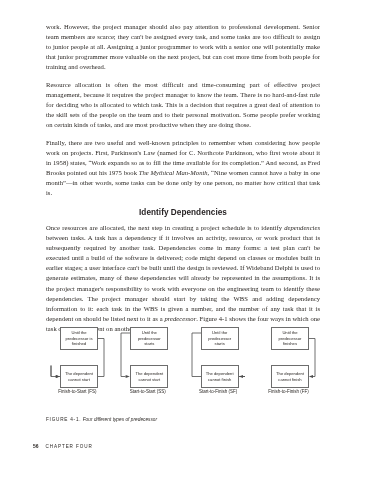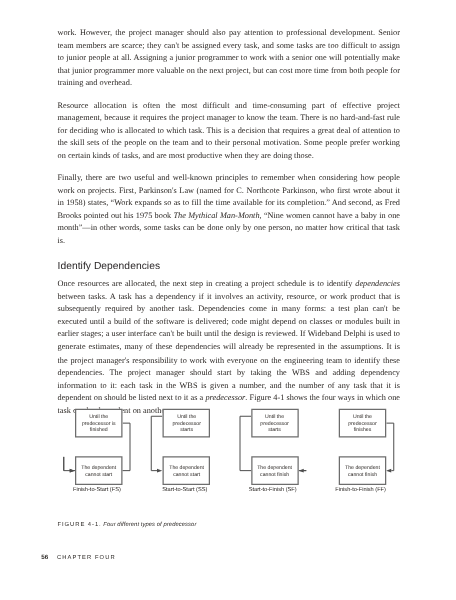--- a/index.html
+++ b/index.html
@@ -44,23 +44,24 @@
   p.body-para.tight {
     margin-bottom: 0;
   }
 
   .it { font-style: italic; }
 
   h2.section-heading {
     margin: 9px 0 6.5px 0;
     font-family: "Liberation Sans", sans-serif;
     font-size: 8.2px;
-    font-weight: normal;
+    font-weight: bold;
     letter-spacing: 0.05px;
     color: #231f20;
+    text-align: center;
   }
 
   
   .figure {
     position: absolute;
     left: 46px;
     top: 327px;
     width: 274px;
   }
 

